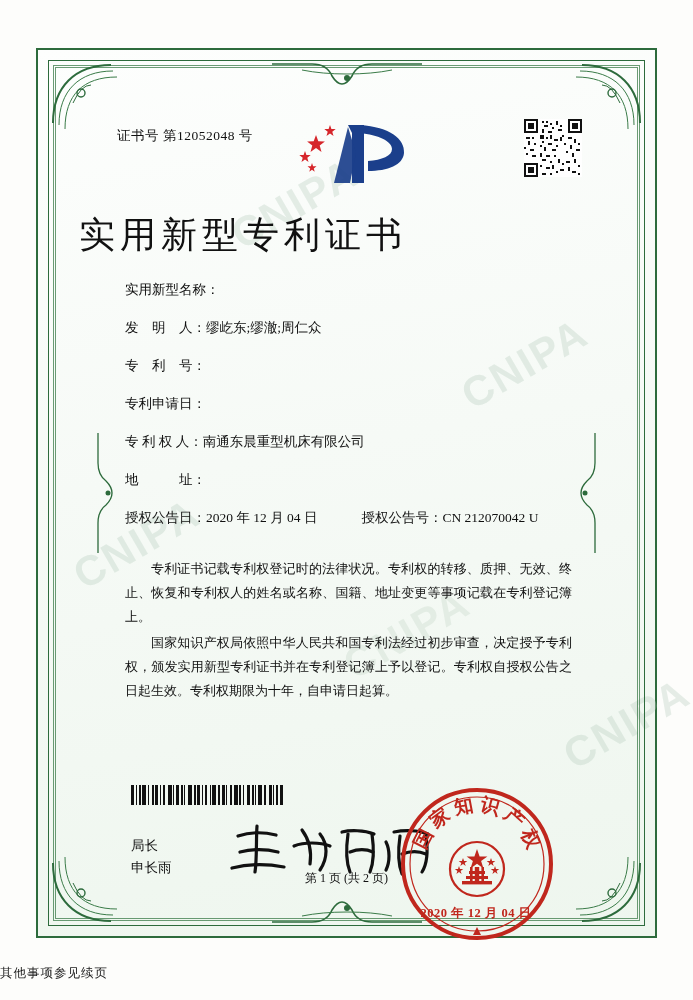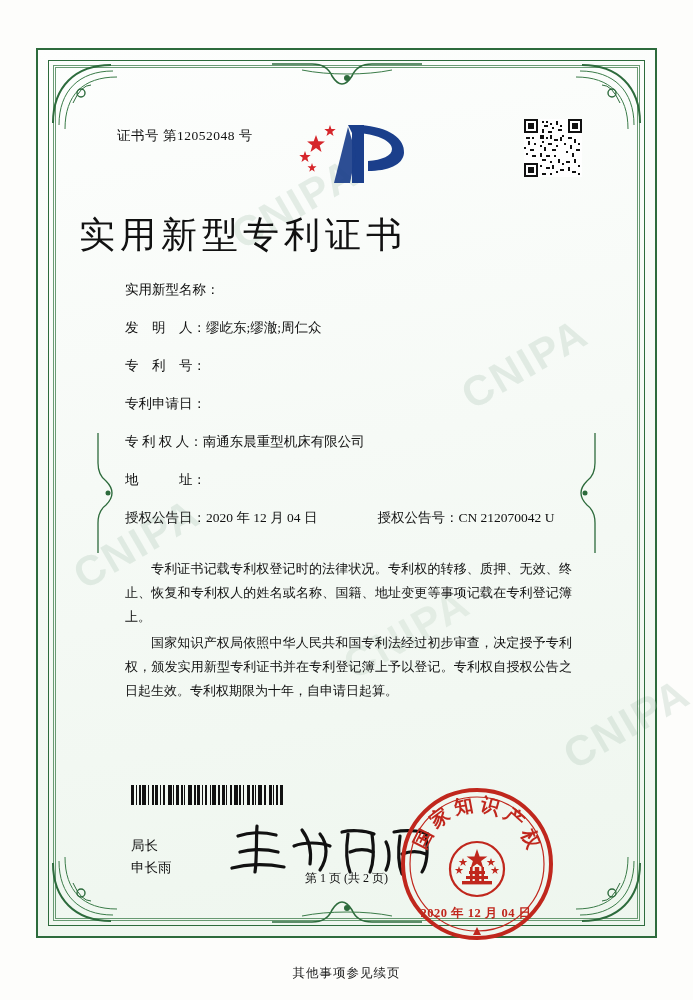--- a/index.html
+++ b/index.html
@@ -180,21 +180,21 @@
     white-space: pre;
   }
   .field-value {
     flex: 1 1 auto;
     white-space: nowrap;
     overflow: hidden;
   }
   .field-row.dual .field-second-label {
     flex: 0 0 auto;
     white-space: pre;
-    margin-left: 60px;
+    margin-left: 44px;
   }
   .field-row.dual .field-second-value {
     flex: 0 0 auto;
     white-space: pre;
   }
 
   .paragraphs {
     position: absolute;
     left: 46px;
     right: 42px;
@@ -268,21 +268,21 @@
     bottom: 14px;
     text-align: center;
     font-size: 12px;
     color: #111;
   }
 
   .footnote {
     position: absolute;
     left: 0; right: 0;
     bottom: 18px;
-    text-align: center;
+    text-align: left;
     font-size: 12.5px;
     color: #1a1a1a;
     letter-spacing: 1px;
   }
 </style>
 </head>
 <body>
 
 <div class="page">
 

